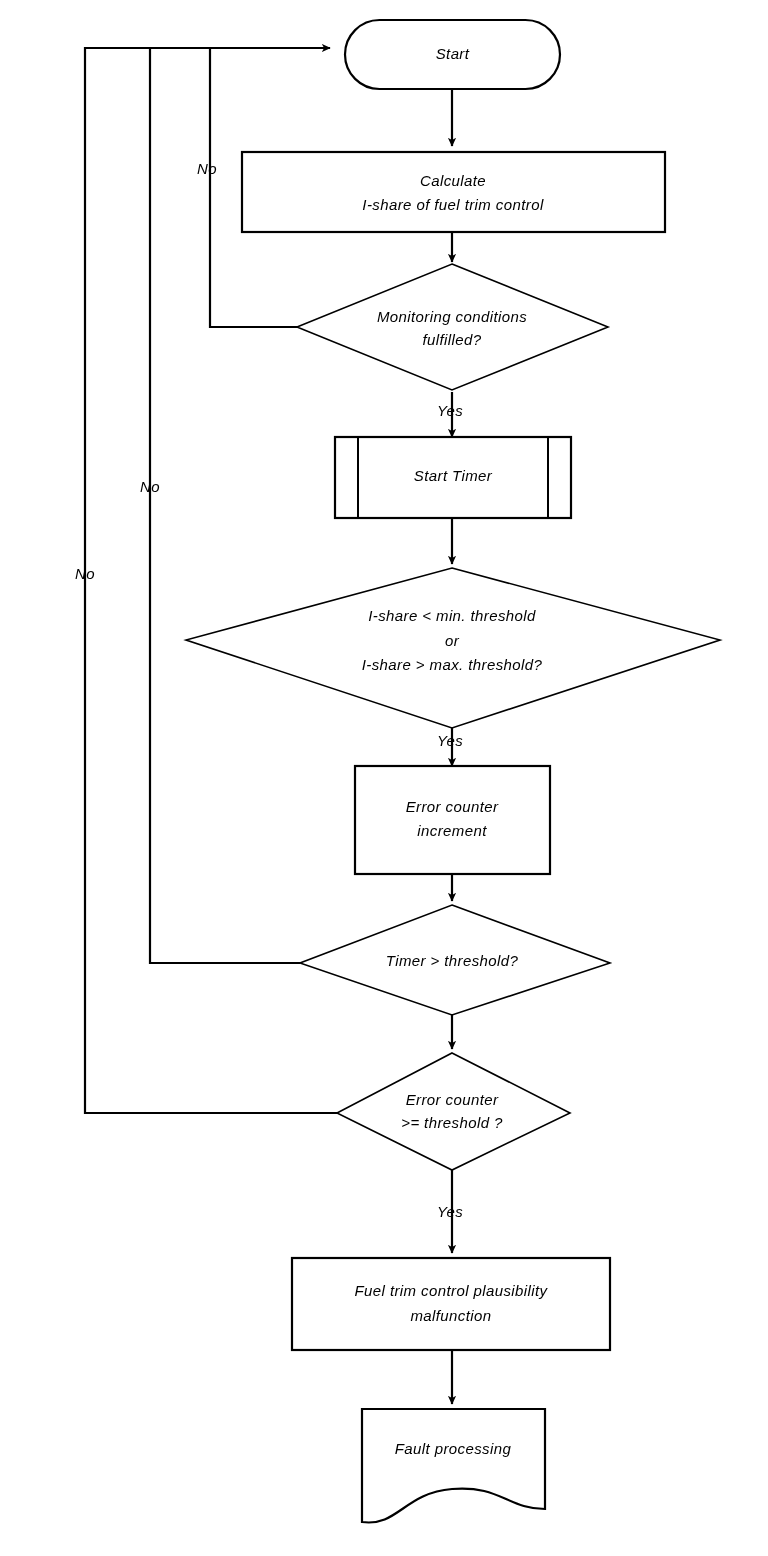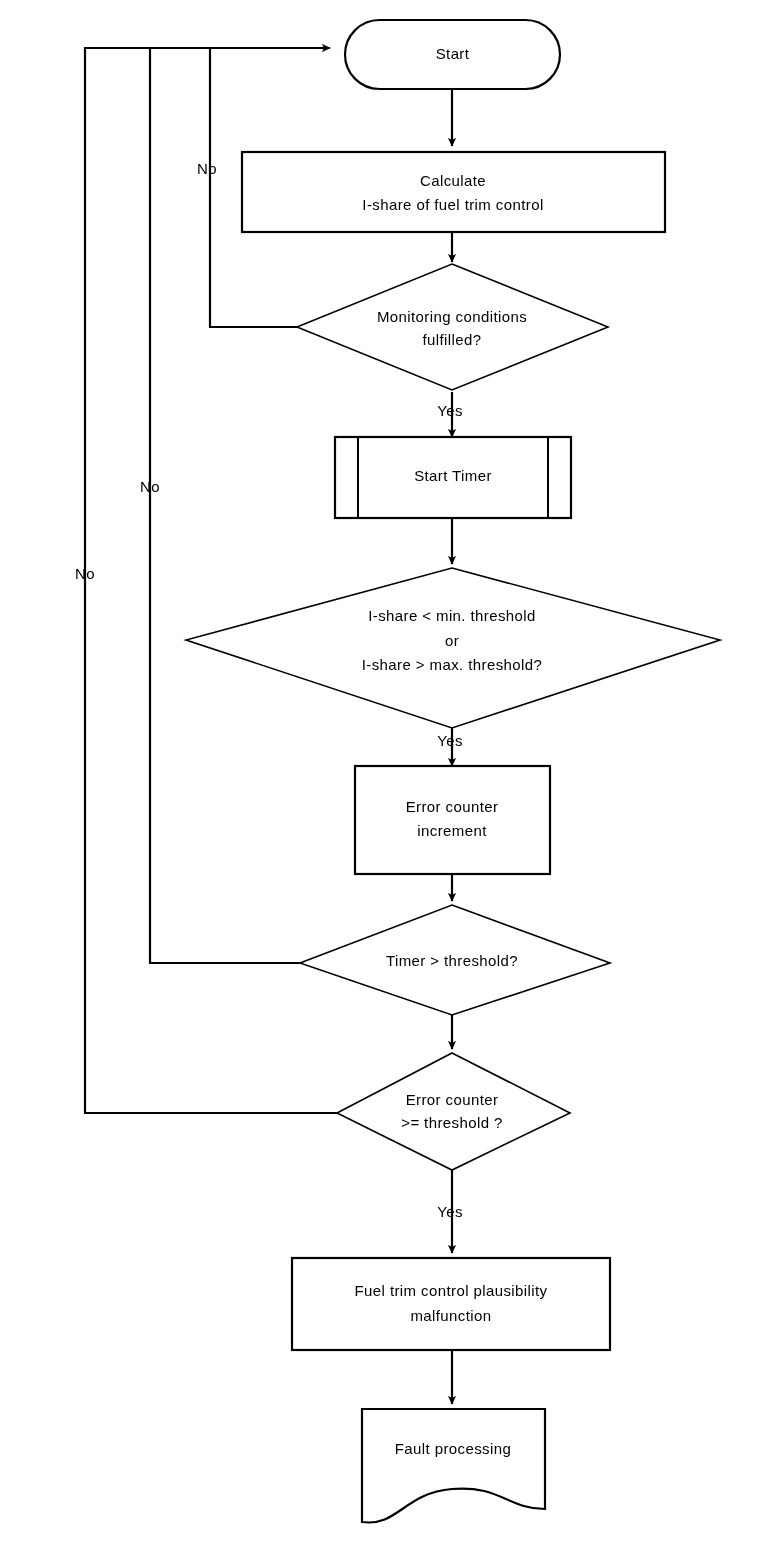--- a/index.html
+++ b/index.html
@@ -11,20 +11,21 @@
     width: 768px;
     height: 1556px;
     font-family: "Liberation Sans", sans-serif;
     overflow: hidden;
   }
   #flowchart-root {
     position: relative;
     width: 692px;
     height: 1556px;
     background: #ffffff;
+    font-style: italic;
   }
   svg#flow-svg {
     display: block;
     width: 768px;
     height: 1556px;
   }
   .shape-outline {
     fill: #ffffff;
     stroke: #000000;
     stroke-width: 2.2;

